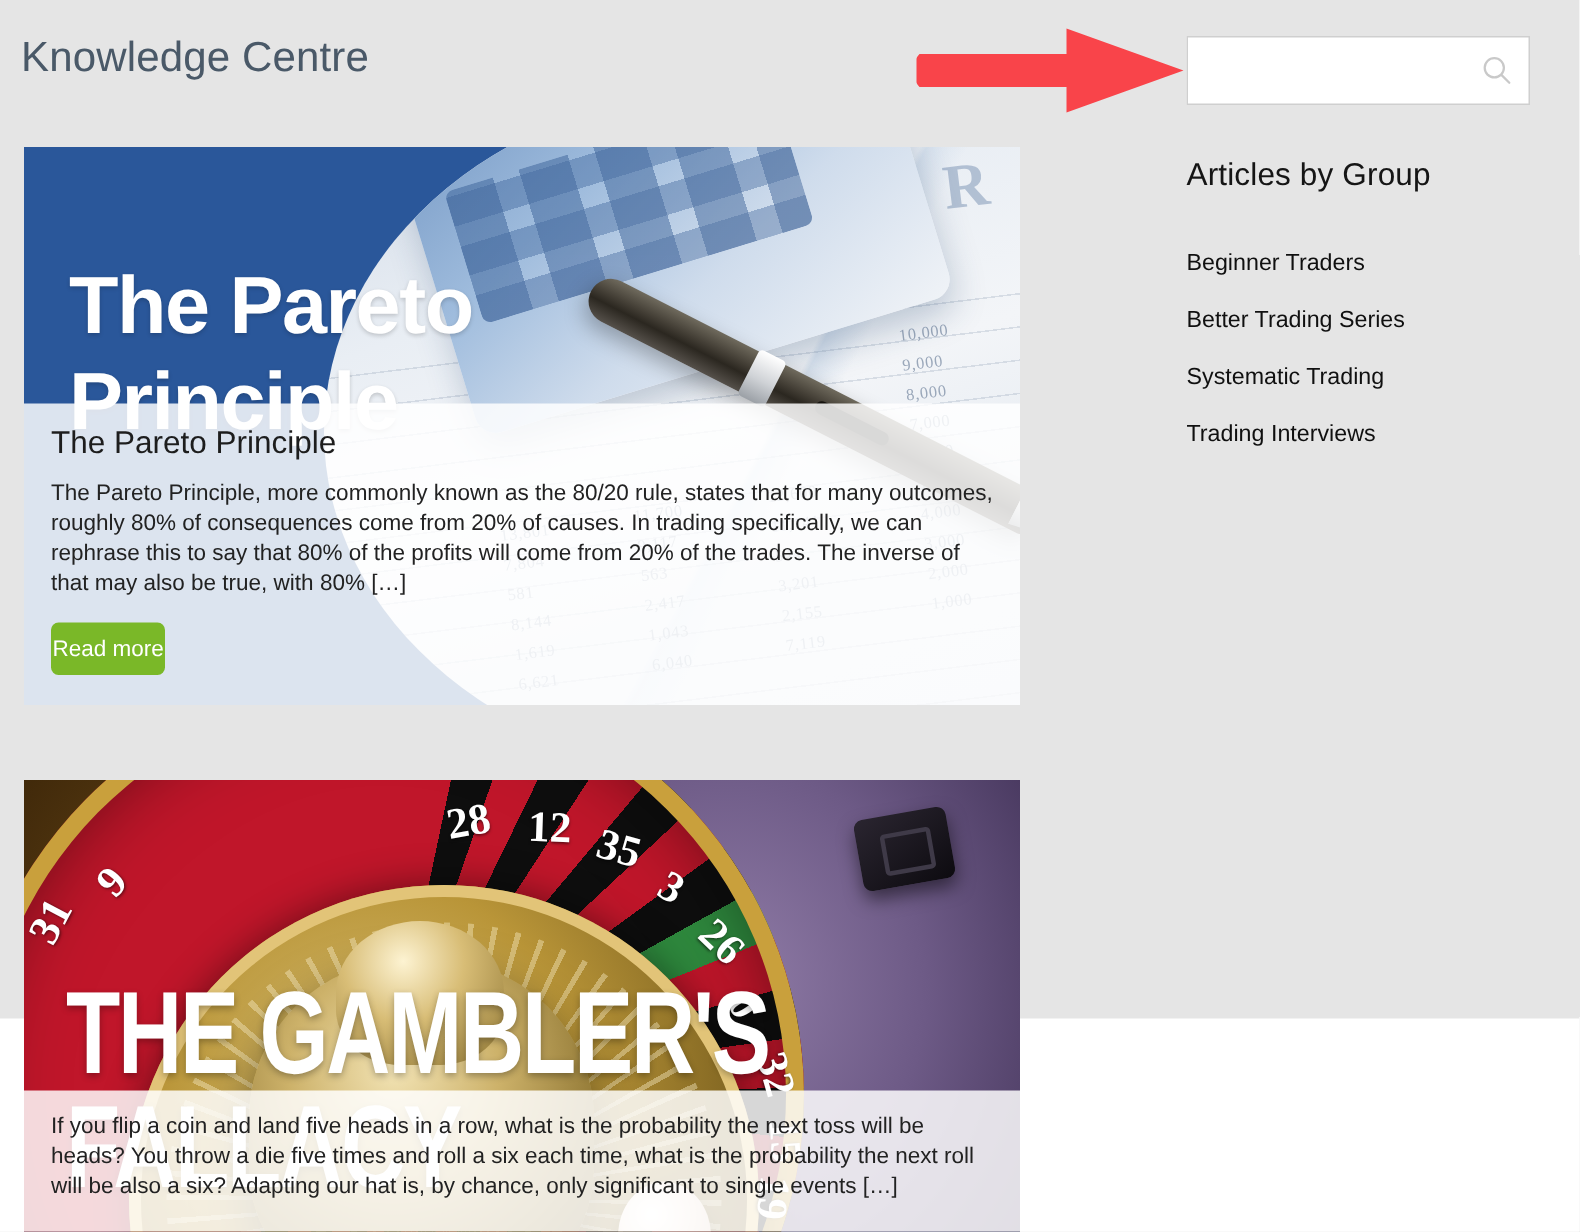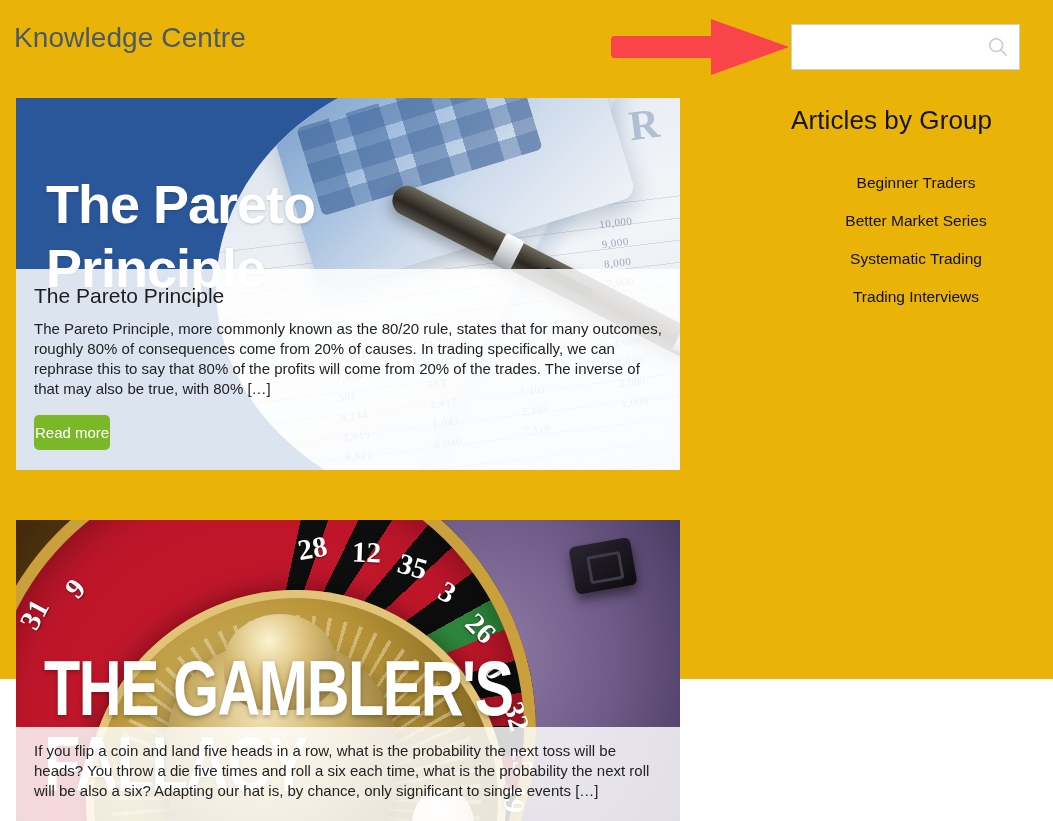--- a/index.html
+++ b/index.html
@@ -8,21 +8,21 @@
     margin: 0; padding: 0;
     background: #ffffff;
     width: 1053px; height: 821px;
     overflow: hidden;
     font-family: "Liberation Sans", sans-serif;
     -webkit-font-smoothing: antialiased;
   }
   .page {
     position: relative;
     width: 1053px; height: 679px;
-    background: #eab308;
+    background: #e5e5e5;
   }
 
   
   .page-title {
     position: absolute;
     left: 14px; top: 22px;
     font-size: 28px;
     font-weight: 400;
     color: #4a5968;
     letter-spacing: 0.1px;
@@ -295,27 +295,27 @@
     text-decoration: none;
   }
 
   
   .sidebar {
     position: absolute;
     left: 791px; top: 105px;
     width: 250px;
   }
   .sidebar-heading {
-    font-size: 26px;
+    font-size: 21px;
     font-weight: 400;
     color: #151515;
     margin: 0 0 38px 0;
     letter-spacing: .1px;
   }
-  .sidebar-list { list-style: none; margin: 0; padding: 0; text-align: center; }
+  .sidebar-list { list-style: none; margin: 0; padding: 0; }
   .sidebar-list li { margin-bottom: 20px; }
   .sidebar-link {
     font-size: 15.5px;
     color: #101010;
     text-decoration: none;
     line-height: 18px;
   }
 </style>
 </head>
 <body>
@@ -407,21 +407,21 @@
 
   </div>
 
   <aside class="sidebar">
     <h2 class="sidebar-heading">Articles by Group</h2>
     <ul class="sidebar-list">
       <li>
         <a class="sidebar-link" href="#">Beginner Traders</a>
       </li>
       <li>
-        <a class="sidebar-link" href="#">Better Market Series</a>
+        <a class="sidebar-link" href="#">Better Trading Series</a>
       </li>
       <li>
         <a class="sidebar-link" href="#">Systematic Trading</a>
       </li>
       <li>
         <a class="sidebar-link" href="#">Trading Interviews</a>
       </li>
     </ul>
   </aside>
 

